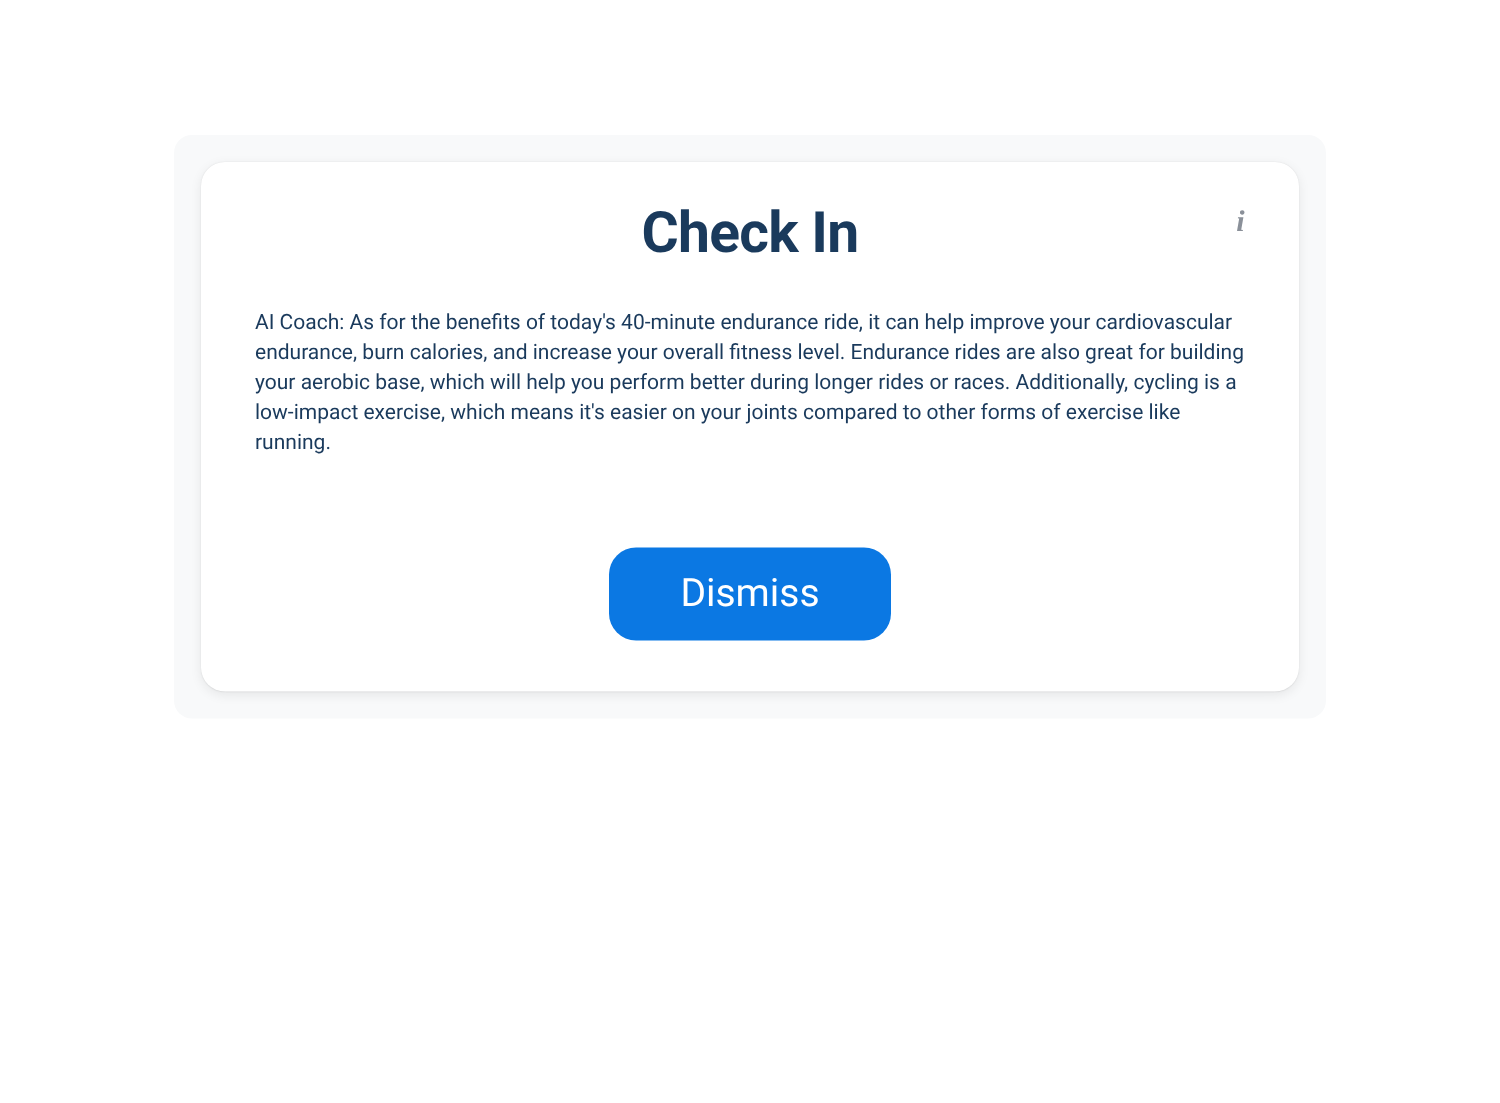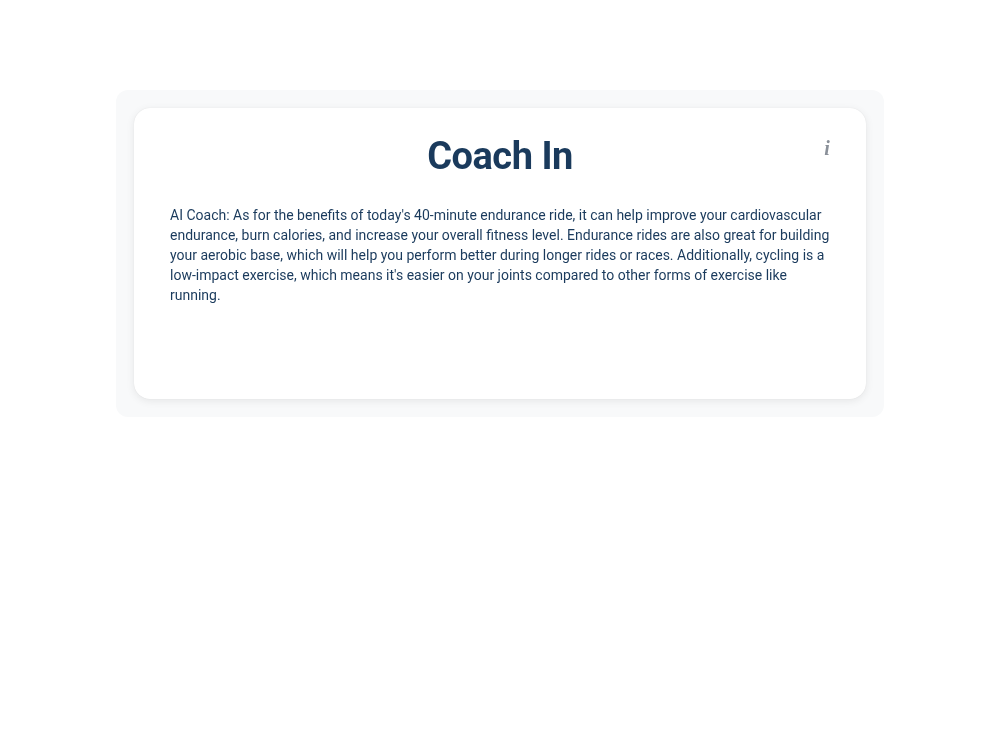--- a/index.html
+++ b/index.html
@@ -77,18 +77,21 @@
       cursor: pointer;
       font-family: inherit;
     }
   </style>
 </head>
 <body>
 
 <div class="outer-container">
   <div class="card">
     <div class="card-header">
-      <h1 class="card-title">Coach In</h1>
+      <h1 class="card-title">Check In</h1>
       <span class="info-icon">i</span>
     </div>
     <div class="card-body">AI Coach: As for the benefits of today's 40-minute endurance ride, it can help improve your cardiovascular endurance, burn calories, and increase your overall fitness level. Endurance rides are also great for building your aerobic base, which will help you perform better during longer rides or races. Additionally, cycling is a low-impact exercise, which means it's easier on your joints compared to other forms of exercise like running.</div>
+    <div class="card-actions">
+      <button class="dismiss-button">Dismiss</button>
+    </div>
   </div>
 </div>
 
 </body></html>

